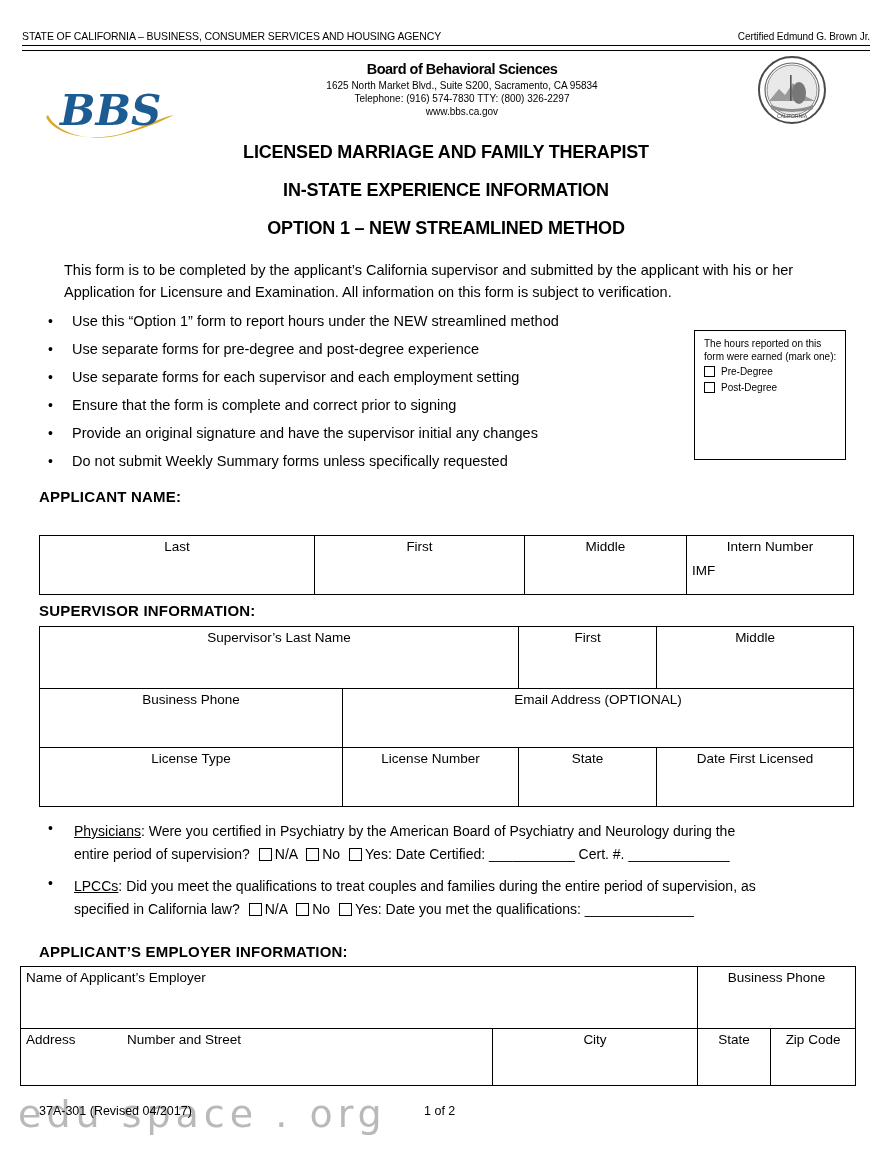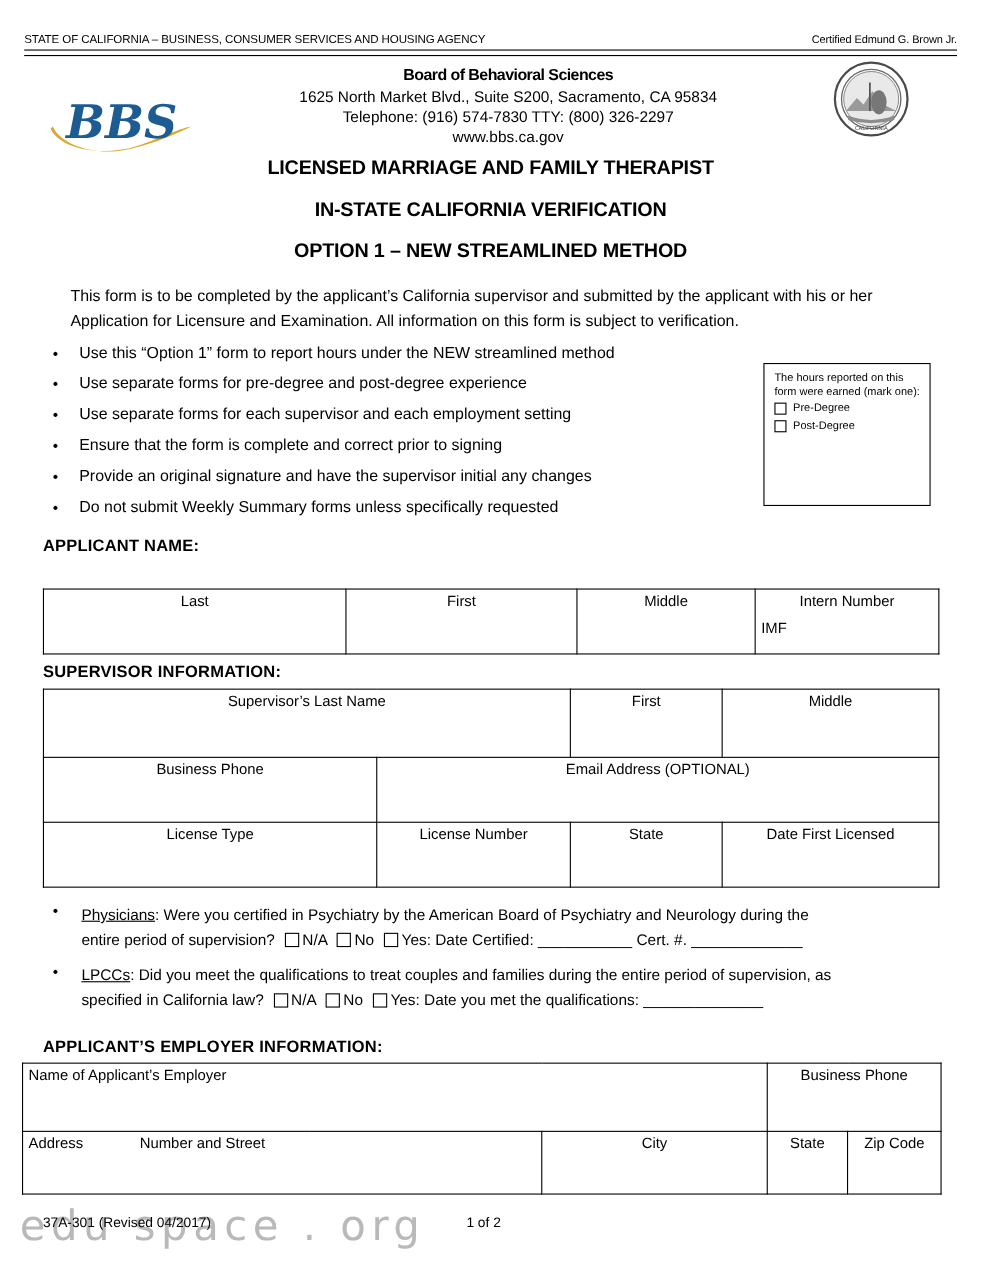--- a/index.html
+++ b/index.html
@@ -65,21 +65,21 @@
     width: 420px;
     text-align: center;
     line-height: 1.25;
   }
   .org-name {
     font-size: 14.5px;
     font-weight: bold;
     letter-spacing: -0.5px;
     margin-bottom: 2px;
   }
-  .org-addr, .org-phone, .org-web { font-size: 14px; }
+  .org-addr, .org-phone, .org-web { font-size: 10px; }
   .org-web { margin-top: 1px; }
   .state-seal {
     position: absolute;
     left: 735px;
     top: 0px;
     width: 70px;
     height: 70px;
   }
 
   
@@ -269,21 +269,21 @@
         <ellipse cx="42" cy="38" rx="7" ry="11" fill="#777777"></ellipse>
         <rect x="33" y="20" width="1.6" height="26" fill="#555555"></rect>
         <path d="M14 50 Q 35 58 56 50 L56 54 Q 35 60 14 54 Z" fill="#8d8d8d"></path>
         <text x="35" y="63" font-size="5" text-anchor="middle" fill="#4a4a4a" font-family="DejaVu Sans, sans-serif">CALIFORNIA</text>
       </svg>
     </div>
   </div>
 
   <div class="titles">
     <div class="title-line">LICENSED MARRIAGE AND FAMILY THERAPIST</div>
-    <div class="title-line">IN-STATE CALIFORNIA VERIFICATION</div>
+    <div class="title-line">IN-STATE EXPERIENCE INFORMATION</div>
     <div class="title-line">OPTION 1 – NEW STREAMLINED METHOD</div>
   </div>
 
   <div class="intro">This form is to be completed by the applicant’s California supervisor and submitted by the applicant with his or her Application for Licensure and Examination.  All information on this form is subject to verification.</div>
 
   <div class="bullets">
     <div class="bullet-row">
       <span class="bullet-dot">•</span>
       <span class="bullet-text">Use this “Option 1” form to report hours under the NEW streamlined method</span>
     </div>

